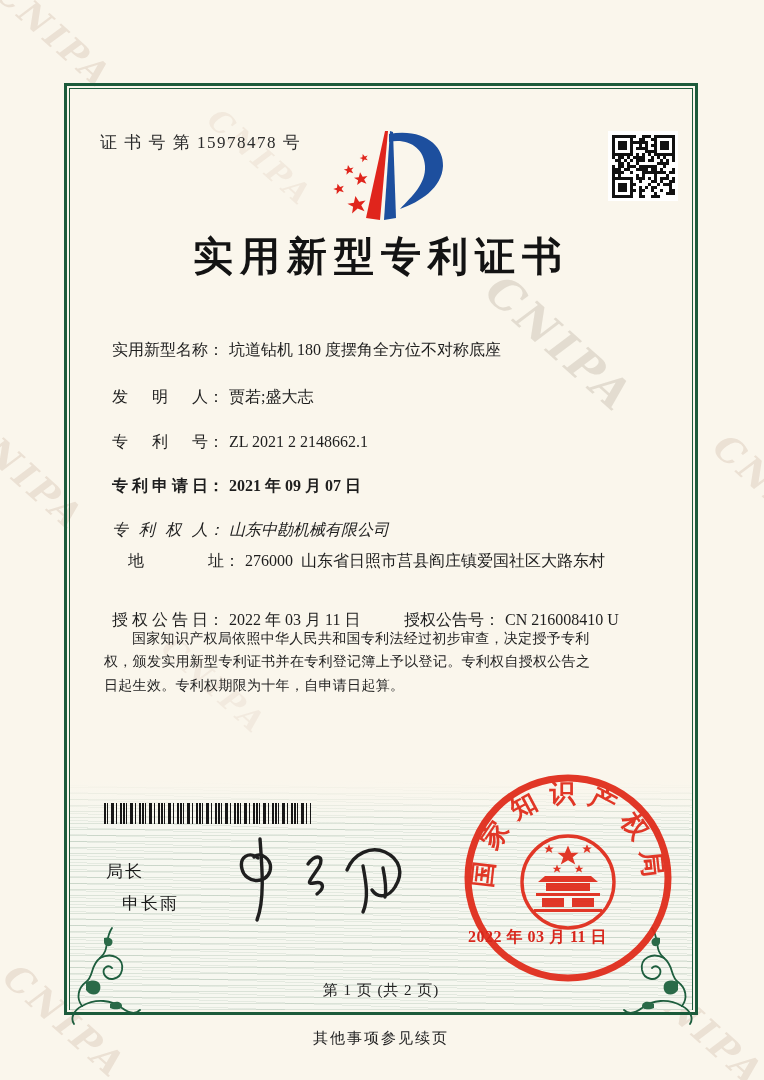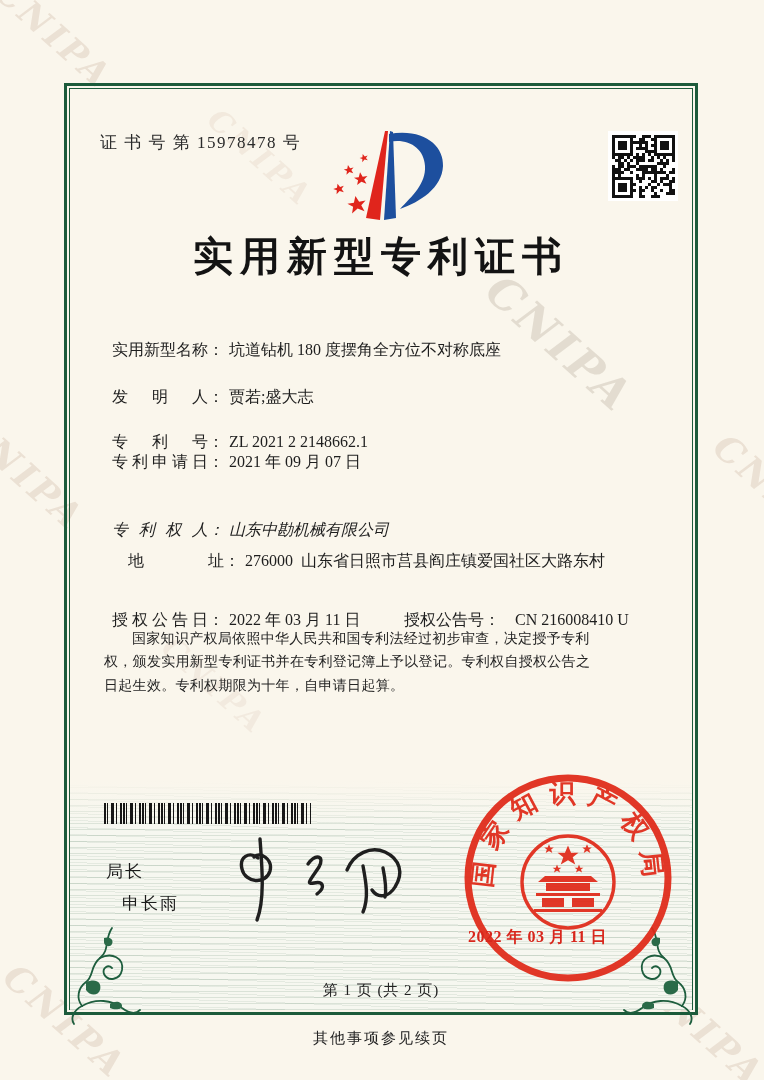--- a/index.html
+++ b/index.html
@@ -15,21 +15,21 @@
   
   .cert-no{position:absolute;left:100px;top:131px;z-index:2;font-size:17px;letter-spacing:1.5px;
            color:#2a2a2a;white-space:pre;}
   .title{position:absolute;left:64px;top:229px;width:634px;z-index:2;text-align:center;
          font-size:40px;font-weight:700;letter-spacing:7px;color:#131313;}
   
   .frow{position:absolute;left:104px;z-index:2;font-size:16px;color:#1e1e1e;white-space:pre;}
   .flabel{display:inline-block;width:96px;text-align:justify;text-align-last:justify;vertical-align:bottom;}
   .fvalue{margin-left:5px;}
   .pair2{position:absolute;left:284px;top:0;white-space:pre;}
-  .pair2 .fvalue{margin-left:15px;}
+  .pair2 .fvalue{margin-left:5px;}
   
   .bodytext{position:absolute;left:104px;top:627px;width:497px;z-index:2;
             font-size:14px;line-height:23.4px;color:#232323;letter-spacing:0.3px;}
   .bodytext p{margin:0;text-indent:2em;}
   
   .guilloche{position:absolute;left:70px;top:781px;width:622px;height:229px;z-index:1;
      background-color:#f6f7f0;
      background-image:
        repeating-linear-gradient(0deg, rgba(70,115,85,0.16) 0 1px, transparent 1px 6px),
        repeating-linear-gradient(2deg, rgba(70,115,85,0.10) 0 1px, transparent 1px 7px);}
@@ -378,21 +378,21 @@
 
 <div class="frow" style="top:322px;">
   <span class="flabel">实用新型名称</span><span class="fcolon">：</span><span class="fvalue">坑道钻机 180 度摆角全方位不对称底座</span>
 </div>
 <div class="frow" style="top:369px;">
   <span class="flabel">发明人</span><span class="fcolon">：</span><span class="fvalue">贾若;盛大志</span>
 </div>
 <div class="frow" style="top:414px;">
   <span class="flabel">专利号</span><span class="fcolon">：</span><span class="fvalue">ZL 2021 2 2148662.1</span>
 </div>
-<div class="frow" style="top:434px;">
+<div class="frow" style="top:458px;font-weight:bold;">
   <span class="flabel">专利申请日</span><span class="fcolon">：</span><span class="fvalue">2021 年 09 月 07 日</span>
 </div>
 <div class="frow" style="top:502px;font-style:italic;">
   <span class="flabel">专利权人</span><span class="fcolon">：</span><span class="fvalue">山东中勘机械有限公司</span>
 </div>
 <div class="frow" style="top:533px;margin-left:16px;">
   <span class="flabel">地址</span><span class="fcolon">：</span><span class="fvalue">276000  山东省日照市莒县阎庄镇爱国社区大路东村</span>
 </div>
 <div class="frow" style="top:592px;">
   <span class="flabel">授权公告日</span><span class="fcolon">：</span><span class="fvalue">2022 年 03 月 11 日</span>

